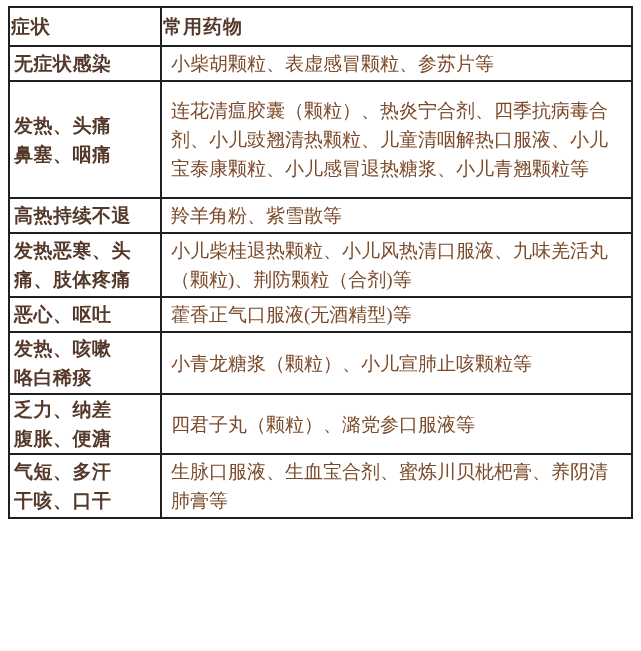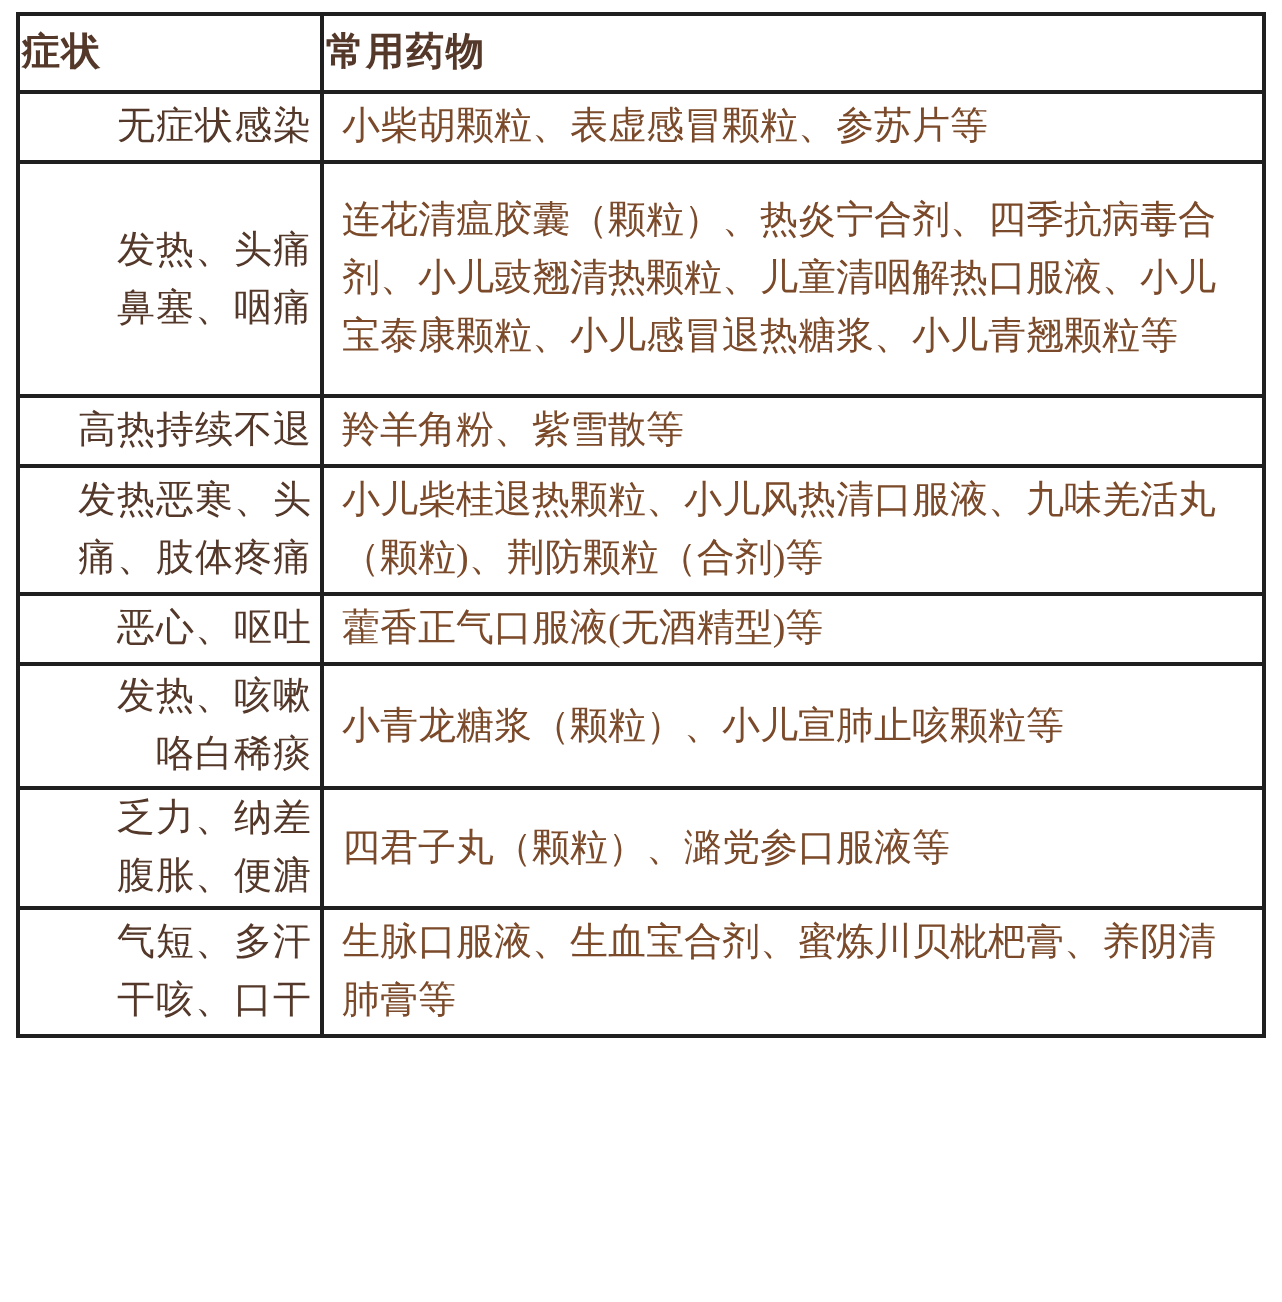--- a/index.html
+++ b/index.html
@@ -34,23 +34,23 @@
   }
   col.symptom-col { width: 152px; }
   col.medication-col { width: 471px; }
   th {
     font-weight: bold;
     color: var(--bold-text-color);
     text-align: left;
     letter-spacing: 1px;
   }
   td.symptom-cell {
-    font-weight: normal;
+    font-weight: bold;
     color: var(--bold-text-color);
-    text-align: right;
+    text-align: left;
     white-space: pre-line;
     padding: 0 4px;
     letter-spacing: 0.5px;
     margin-left: 28px;
   }
   td.medication-cell {
     color: var(--text-color);
     text-align: left;
     padding: 2px 6px 2px 9px;
   }

